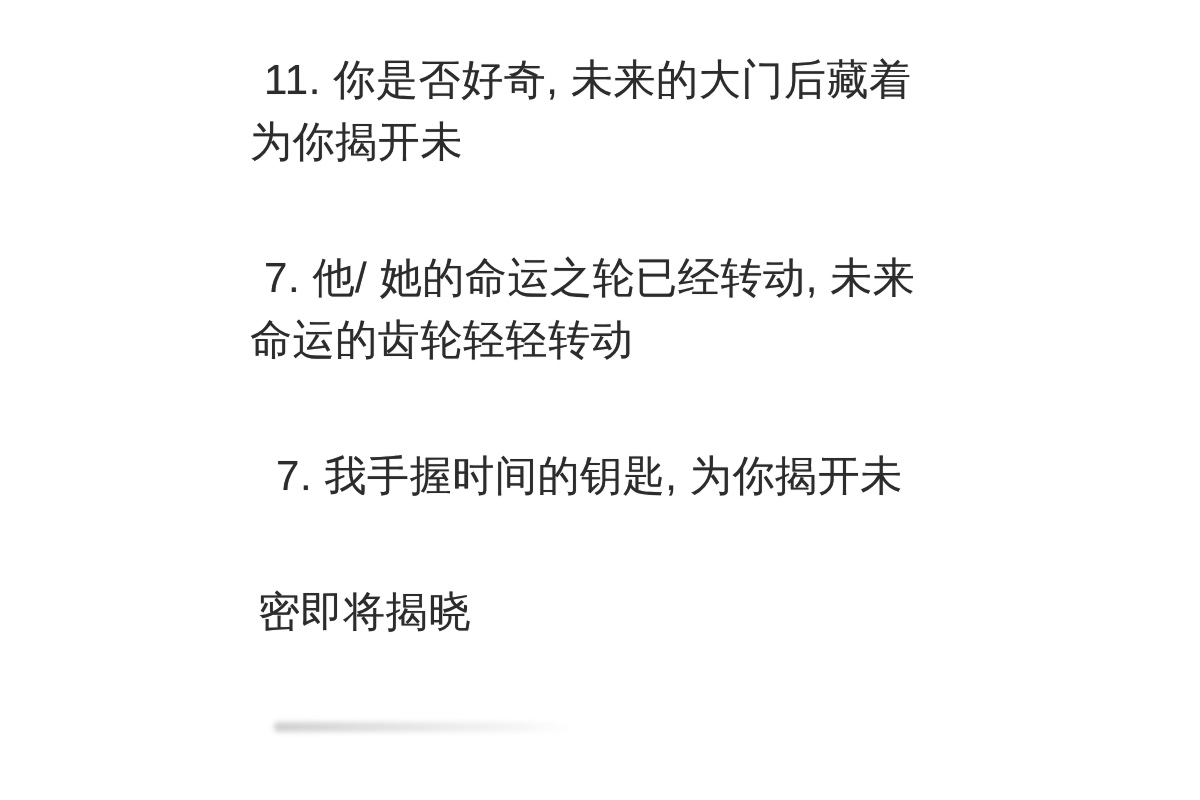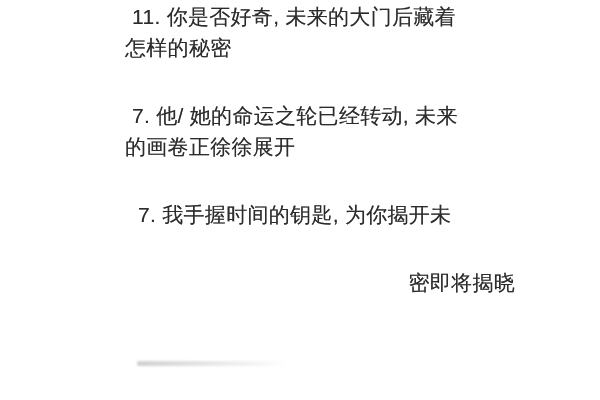--- a/index.html
+++ b/index.html
@@ -24,30 +24,30 @@
     line-height: 31px;
     letter-spacing: 0.3px;
     
     text-shadow: 0 0 0.4px rgba(44,44,44,0.55);
   }
   .para {
     margin: 0 0 37px 0;
   }
   .para .line1 {
     padding-left: 7px;
+    margin-top: 24px;
   }
   .para:nth-of-type(3) .line1 {
     padding-left: 13px;
   }
   .para:nth-of-type(4) .line1 {
     padding-left: 9px;
   }
   .para:nth-of-type(4) .line2 {
     padding-left: 4px;
-    text-align: right;
   }
   .line {
     white-space: nowrap;
   }
   .ghost-artifact {
     position: absolute;
     left: 137px;
     top: 361px;
     width: 150px;
     height: 5px;
@@ -60,26 +60,26 @@
     border-radius: 2px;
   }
 </style>
 </head>
 <body>
 
 <div class="text-block">
 
   <div class="para">
     <div class="line line1">11. 你是否好奇, 未来的大门后藏着</div>
-    <div class="line line2">怎样的秘密</div>
+    <div class="line line2">为你揭开未</div>
   </div>
 
   <div class="para">
     <div class="line line1">7. 他/ 她的命运之轮已经转动, 未来</div>
-    <div class="line line2">的画卷正徐徐展开</div>
+    <div class="line line2">命运的齿轮轻轻转动</div>
   </div>
 
   <div class="para">
     <div class="line line1">7. 我手握时间的钥匙, 为你揭开未</div>
   </div>
 
   <div class="para">
     <div class="line line2">密即将揭晓</div>
   </div>
 

